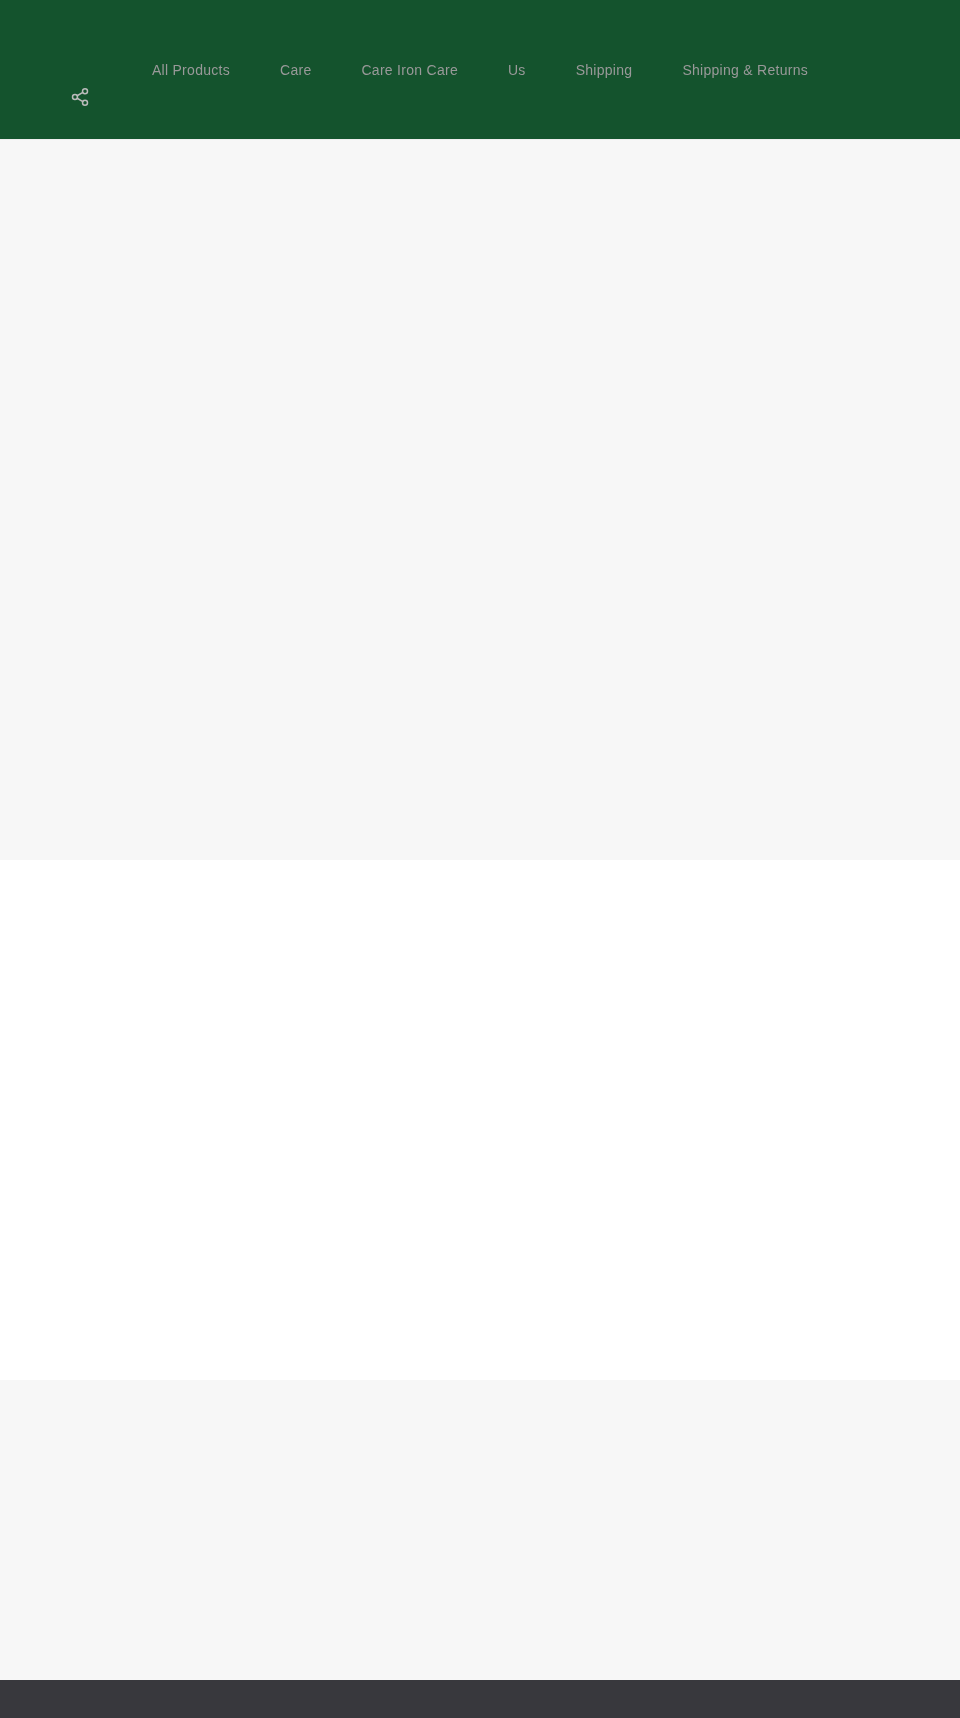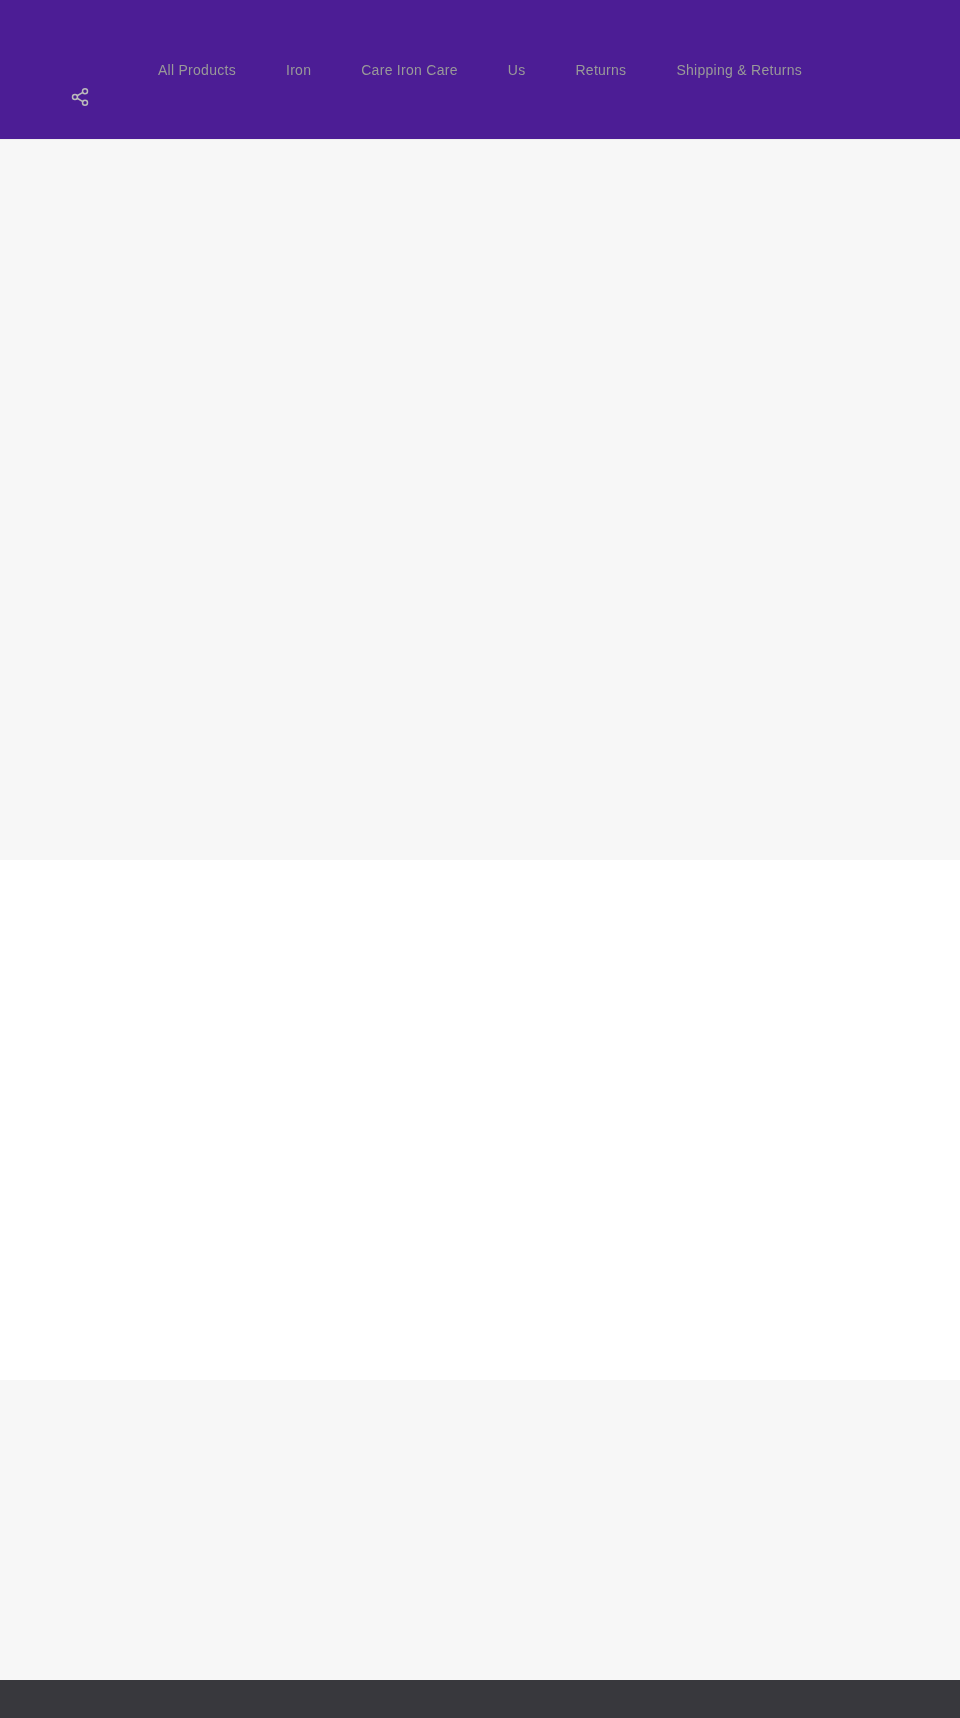--- a/index.html
+++ b/index.html
@@ -9,21 +9,21 @@
     }
 
     body {
       font-family: Arial, Helvetica, sans-serif;
       background: #fff;
       color: #333;
     }
 
     
     header {
-      background: #4c1d95;
+      background: #14532d;
       padding: 14px 60px;
       height: 140px;
       display: flex;
       align-items: center;
       justify-content: center;
       border-bottom: 1px solid #eee;
       position: relative;
     }
 
     nav {
@@ -77,24 +77,24 @@
       padding: 40px 20px 30px;
       text-align: center;
     }
   </style>
 </head>
 <body>
 
 <header>
   <nav>
     <a href="#">All Products</a>
-    <a href="#">Iron</a>
+    <a href="#">Care</a>
     <a href="#">Care Iron Care</a>
     <a href="#">Us</a>
-    <a href="#">Returns</a>
+    <a href="#">Shipping</a>
     <a href="#">Shipping &amp; Returns</a>
   </nav>
   <div class="share-icon-container">
     <svg class="share-icon" viewBox="0 0 24 24" fill="none" stroke="#bbb" stroke-width="1.8" stroke-linecap="round" stroke-linejoin="round">
       <circle cx="18" cy="5" r="3"></circle>
       <circle cx="6" cy="12" r="3"></circle>
       <circle cx="18" cy="19" r="3"></circle>
       <line x1="8.59" y1="13.51" x2="15.42" y2="17.49"></line>
       <line x1="15.41" y1="6.51" x2="8.59" y2="10.49"></line>
     </svg>

